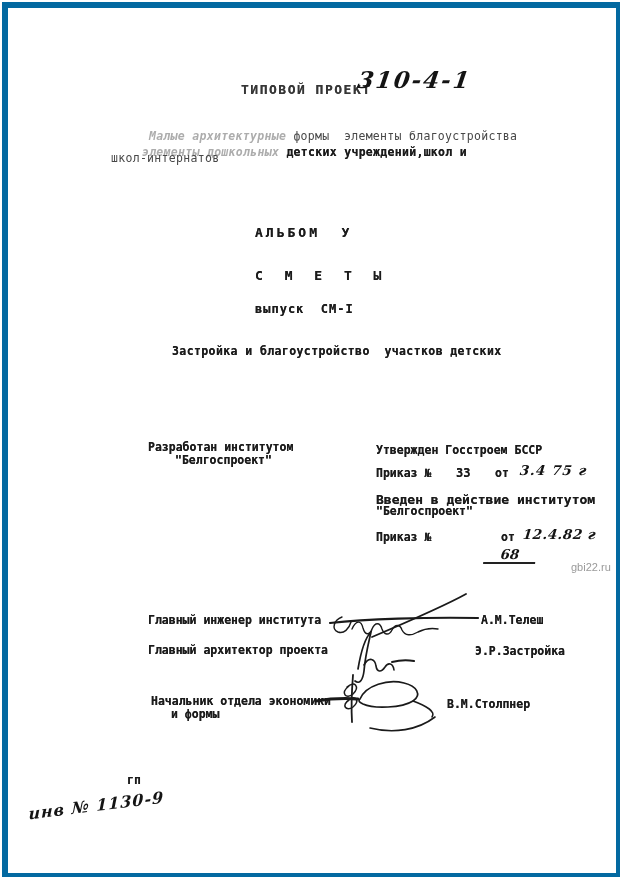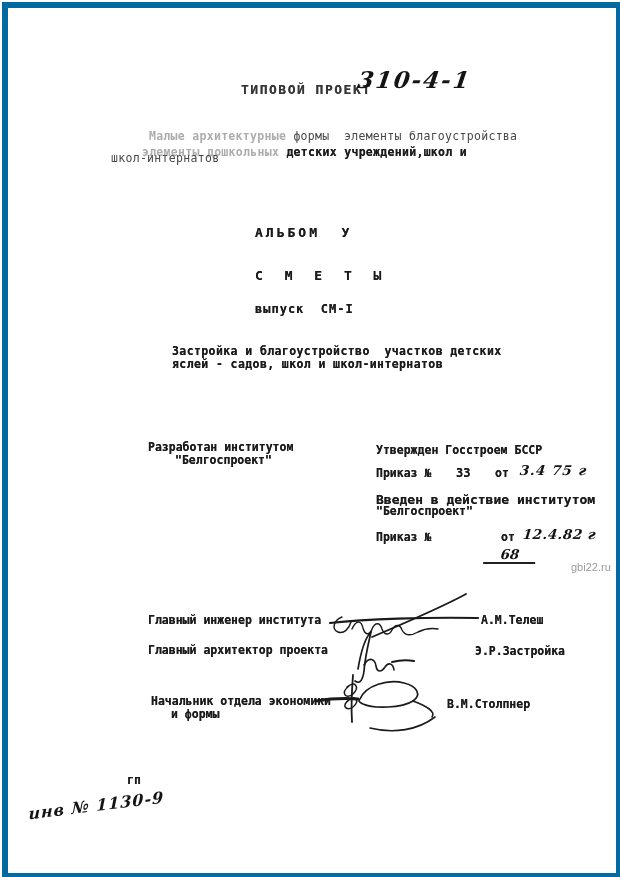--- a/index.html
+++ b/index.html
@@ -9,21 +9,21 @@
     border:6px solid #0369a1; box-sizing:border-box;
     overflow:hidden;
     font-family:"DejaVu Sans Mono", monospace;
   }
   .abs { position:absolute; white-space:pre; }
   .typed {
     font-weight:bold; color:var(--ink,#1b1b1b);
     text-shadow:0 0 0.6px rgba(27,27,27,0.85);
   }
   .typed-worn { opacity:0.88; filter:blur(0.25px); }
-  .fadeA { color:var(--faded-ink,#8a8a8a); filter:blur(0.45px); opacity:0.7; font-weight:bold; }
+  .fadeA { color:var(--faded-ink,#8a8a8a); filter:blur(0.45px); opacity:0.7; font-weight:bold;font-style:italic; }
   .fadeB { color:#474747; filter:blur(0.3px); font-weight:normal; }
   .hand {
     font-family:"DejaVu Serif", serif; font-style:italic; font-weight:bold;
     color:#141414;
   }
   .sig path { fill:none; stroke:#1a1a1a; stroke-linecap:round; }
   .underline-slot {
     display:inline-block; text-align:center;
     border-bottom:2px solid #222; padding:0 2px;
   }
@@ -44,21 +44,20 @@
   <div class="abs" style="left:105px; top:123px; font-size:11.5px; letter-spacing:0.3px;">
     <span class="fadeA">элементы дошкольных </span><span class="typed">детских учреждений,школ и</span>
   </div>
   <div class="abs fadeB" style="left:103px; top:143px; font-size:11.5px; letter-spacing:0.3px;">школ-интернатов</div>
 
   <div class="abs typed" style="left:247px; top:217px; font-size:13px; letter-spacing:3px;">АЛЬБОМ  У</div>
   <div class="abs typed" style="left:247px; top:260px; font-size:13px; letter-spacing:7px;">С М Е Т Ы</div>
   <div class="abs typed" style="left:247px; top:294px; font-size:12px; letter-spacing:1px;">выпуск  СМ-I</div>
 
   <div class="abs typed" style="left:164px; top:336px; font-size:11.5px; letter-spacing:0.4px;">Застройка и благоустройство  участков детских</div>
-  <div class="abs typed" style="left:164px; top:349px; font-size:11.5px; letter-spacing:0.4px;">яслей - садов, школ и школ-интернатов</div>
 
   <div class="abs typed" style="left:140px; top:432px; font-size:11.5px;">Разработан институтом</div>
   <div class="abs typed" style="left:167px; top:445px; font-size:11.5px;">"Белгоспроект"</div>
 
   <div class="abs typed" style="left:368px; top:435px; font-size:11.5px;">Утвержден Госстроем БССР</div>
 
   <div class="abs typed" style="left:368px; top:458px; font-size:11.5px;">Приказ №</div>
   <div class="abs typed" style="left:448px; top:458px; font-size:12px;">33</div>
   <div class="abs typed" style="left:487px; top:458px; font-size:11.5px;">от</div>
   <div class="abs hand" style="left:512px; top:454px; font-size:13.5px; letter-spacing:1px; transform:skewX(-6deg);">3.4 75 г</div>

